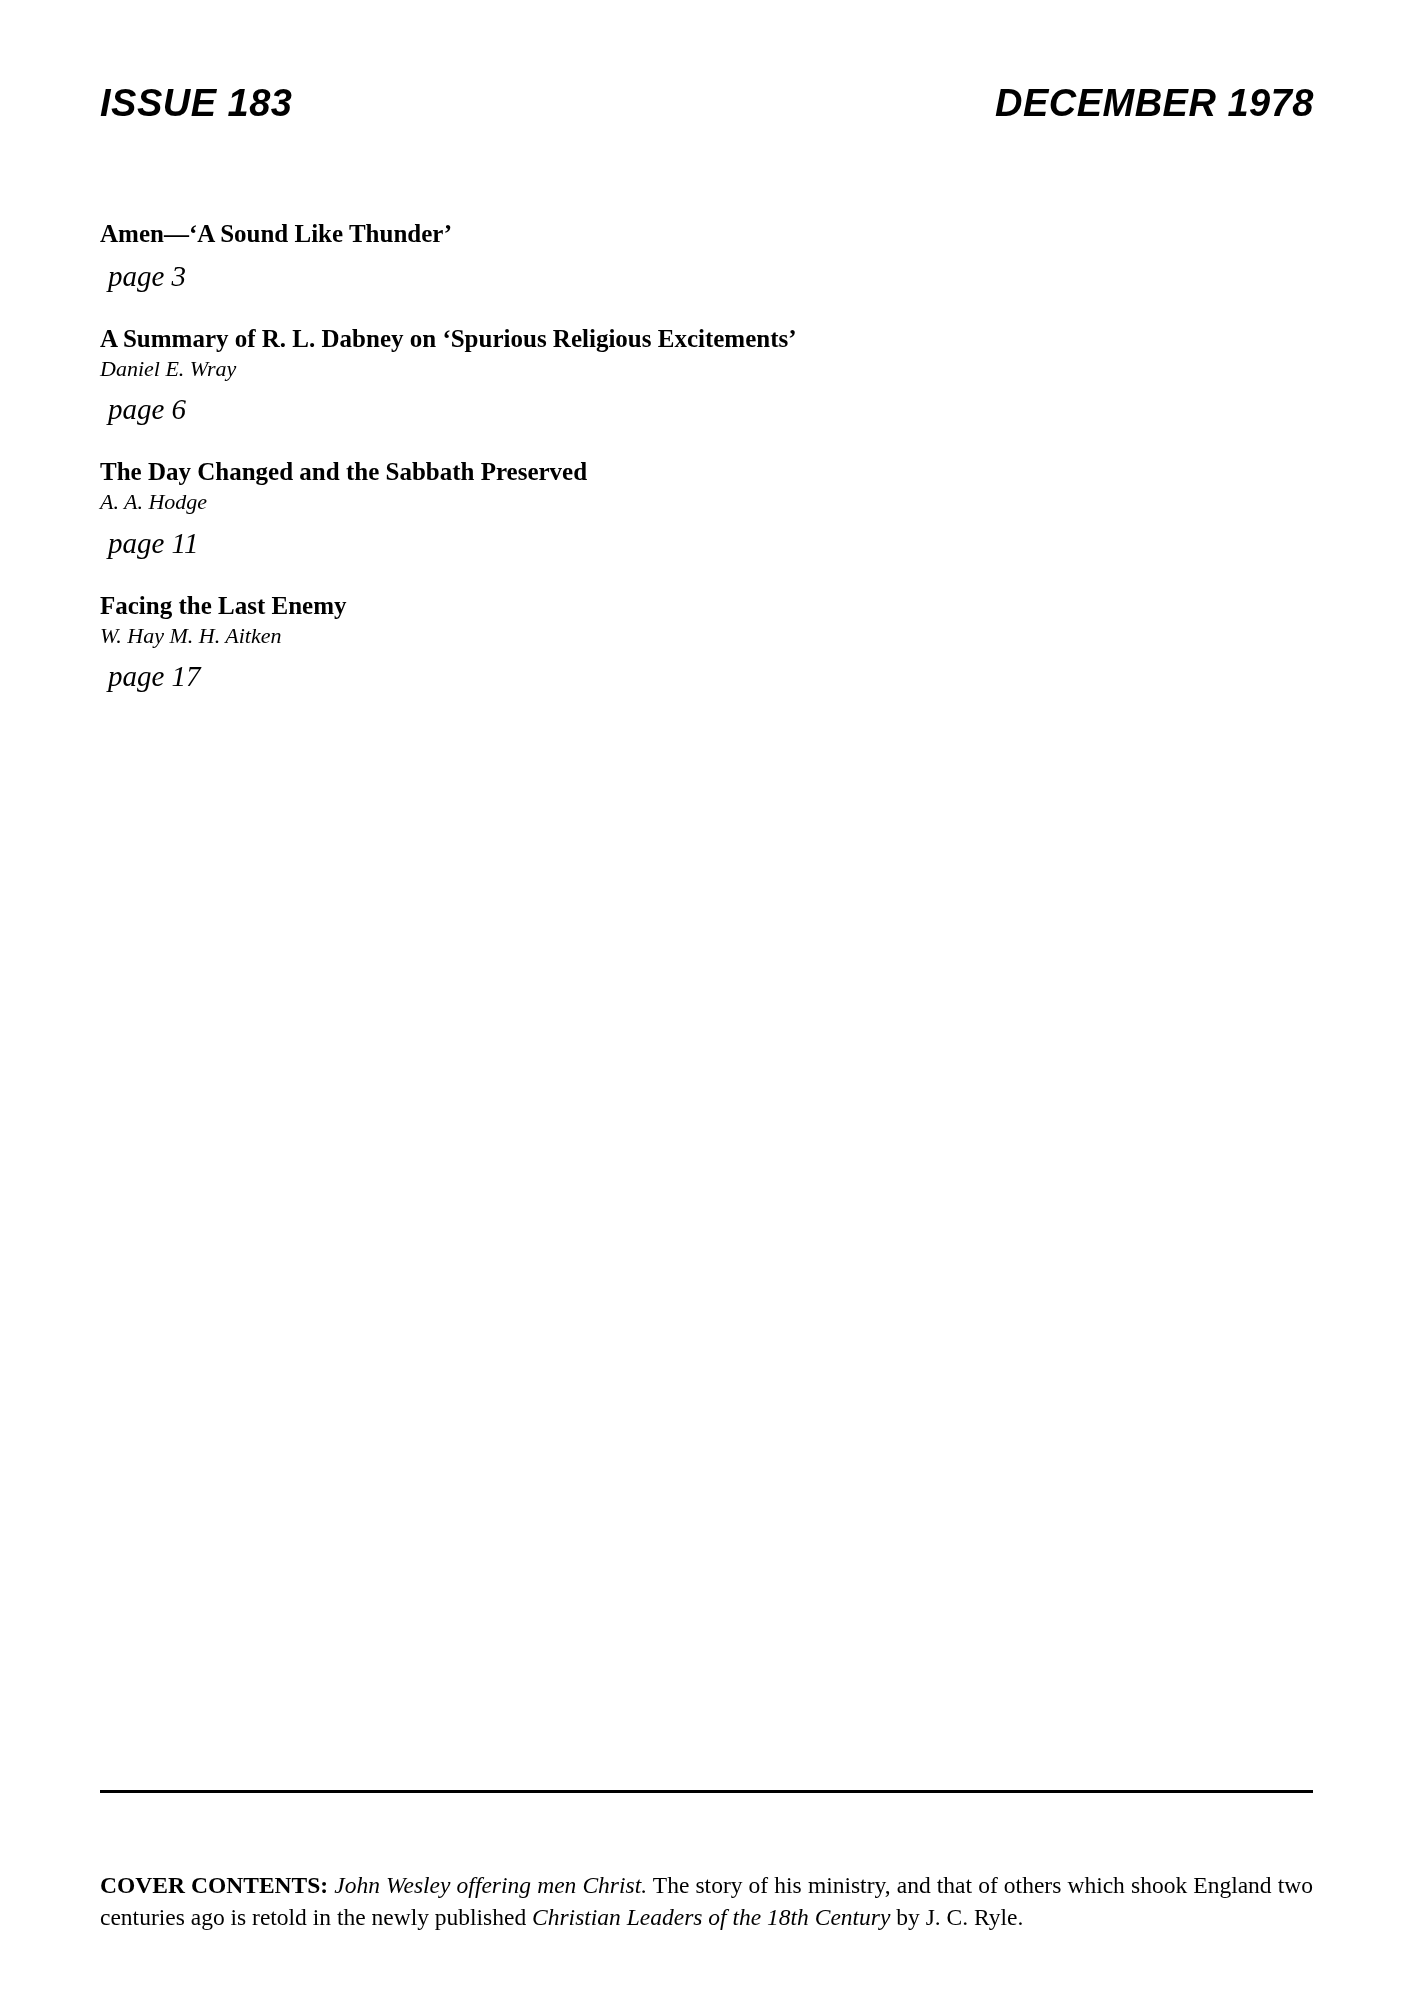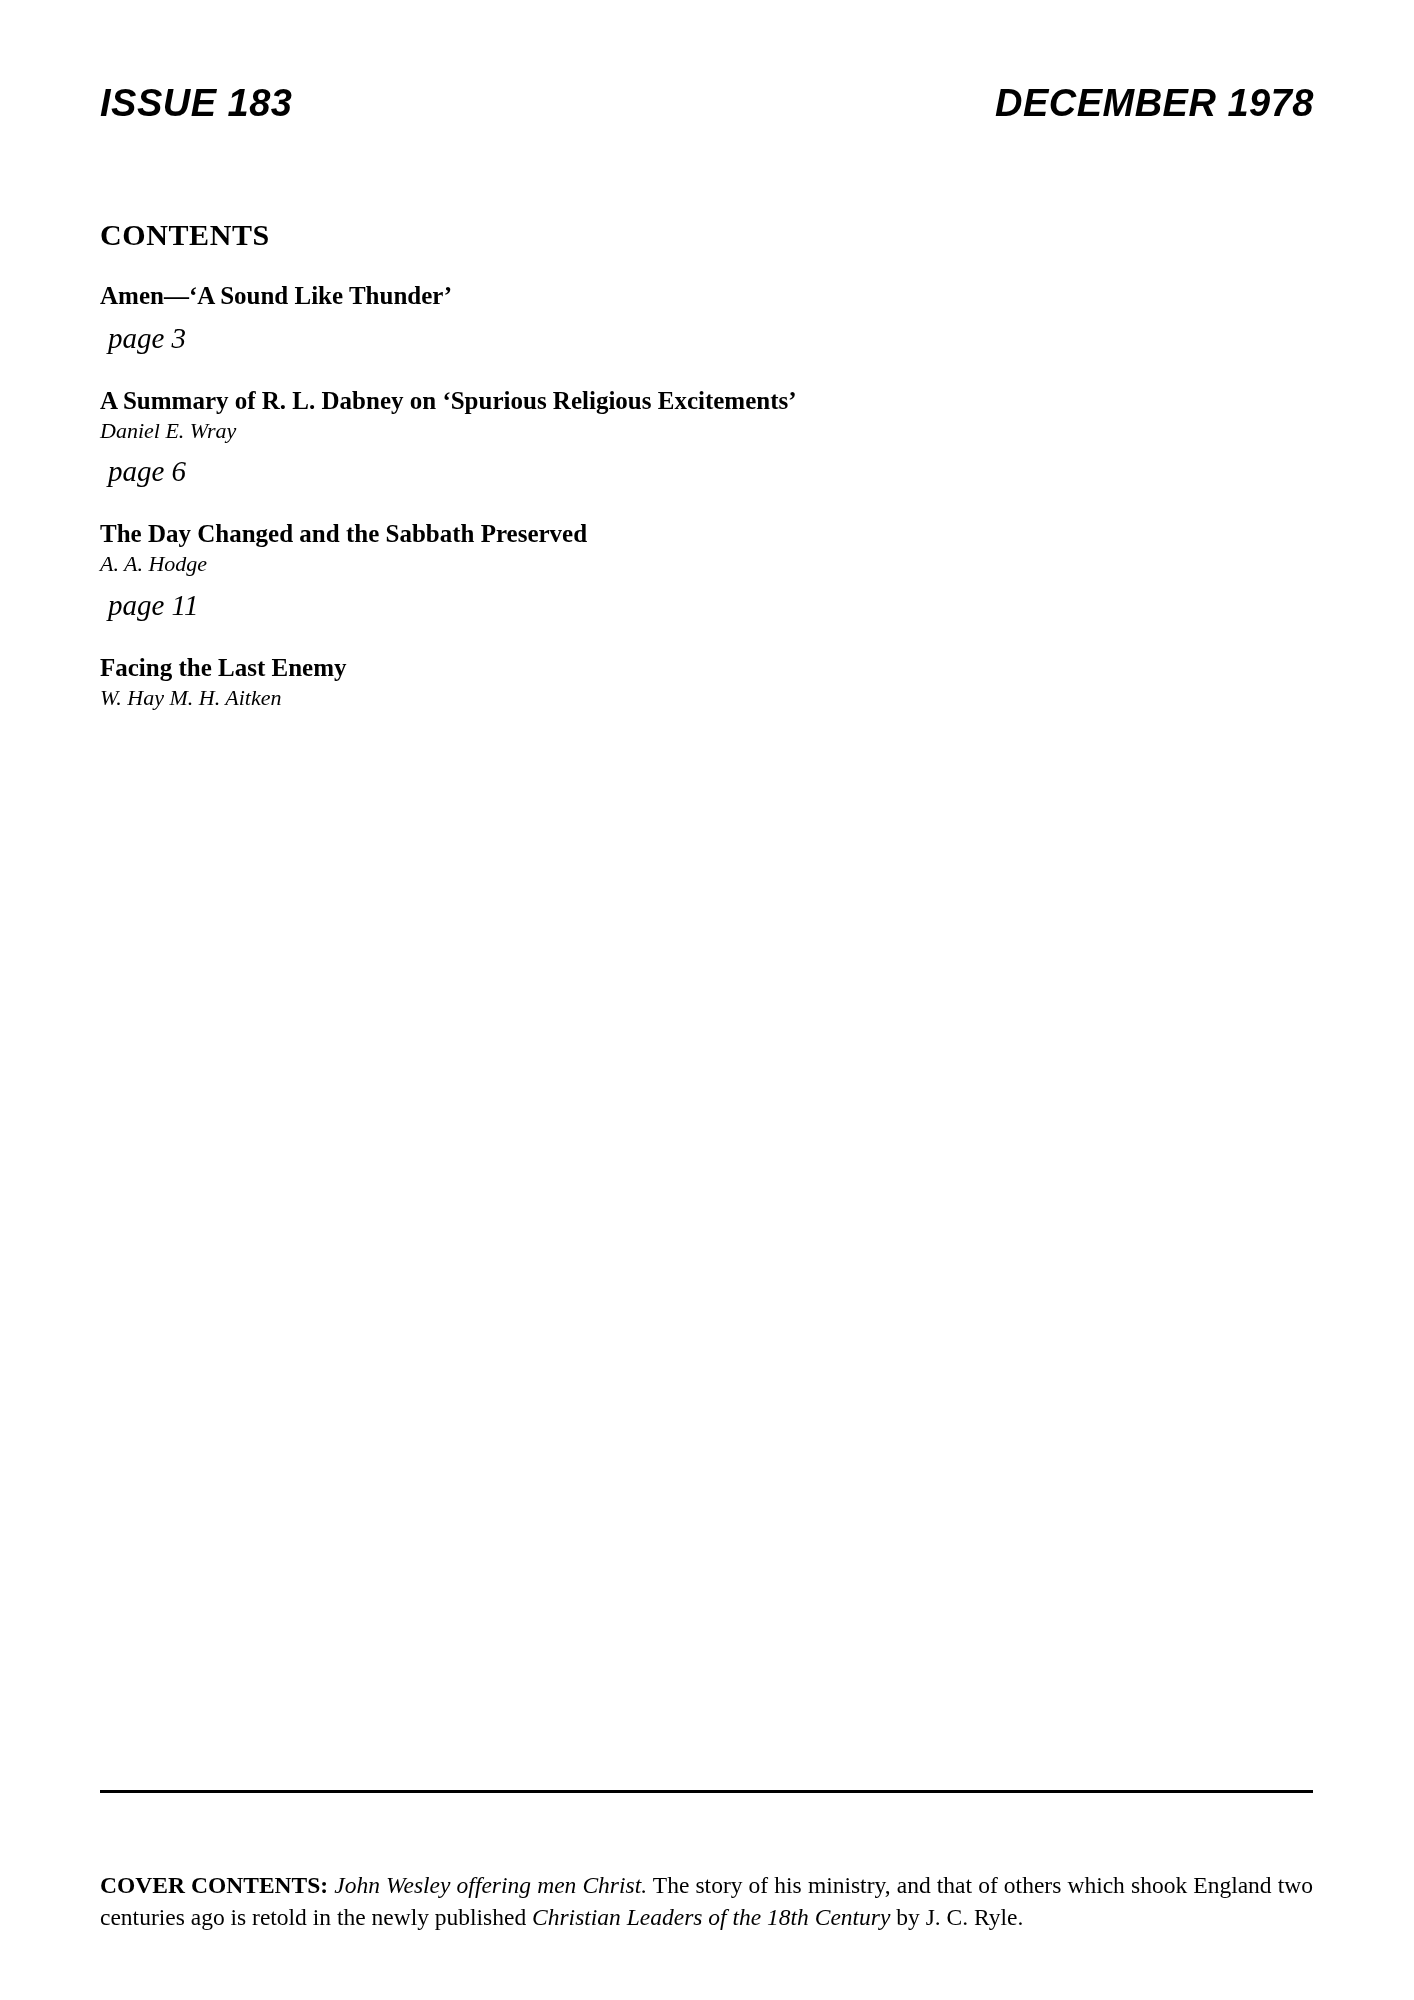--- a/index.html
+++ b/index.html
@@ -103,21 +103,20 @@
 <body>
 
 <div class="page">
 
   <div class="masthead">
     <div class="masthead-item">ISSUE 183</div>
     <div class="masthead-item">DECEMBER 1978</div>
   </div>
 
   <div class="contents-block">
-    <h1 class="contents-heading">CONTENTS</h1>
 
     <div class="toc-entry">
       <p class="toc-title">Amen—‘A Sound Like Thunder’</p>
       <p class="toc-page">page 3</p>
     </div>
 
     <div class="toc-entry">
       <p class="toc-title">A Summary of R. L. Dabney on ‘Spurious Religious Excitements’</p>
       <p class="toc-author">Daniel E. Wray</p>
       <p class="toc-page">page 6</p>
@@ -125,20 +124,21 @@
 
     <div class="toc-entry">
       <p class="toc-title">The Day Changed and the Sabbath Preserved</p>
       <p class="toc-author">A. A. Hodge</p>
       <p class="toc-page">page 11</p>
     </div>
 
     <div class="toc-entry">
       <p class="toc-title">Facing the Last Enemy</p>
       <p class="toc-author">W. Hay M. H. Aitken</p>
+      <p class="toc-page">page 17</p>
     </div>
   </div>
 
   <div class="rule"></div>
 
   <p class="cover-note"><b>COVER CONTENTS:</b> <i>John Wesley offering men Christ.</i><span> The story of his ministry, and that of others which shook England two centuries ago is retold in the newly published </span><i>Christian Leaders of the 18th Century</i><span> by J. C. Ryle.</span></p>
 
 </div>
 
 </body></html>

